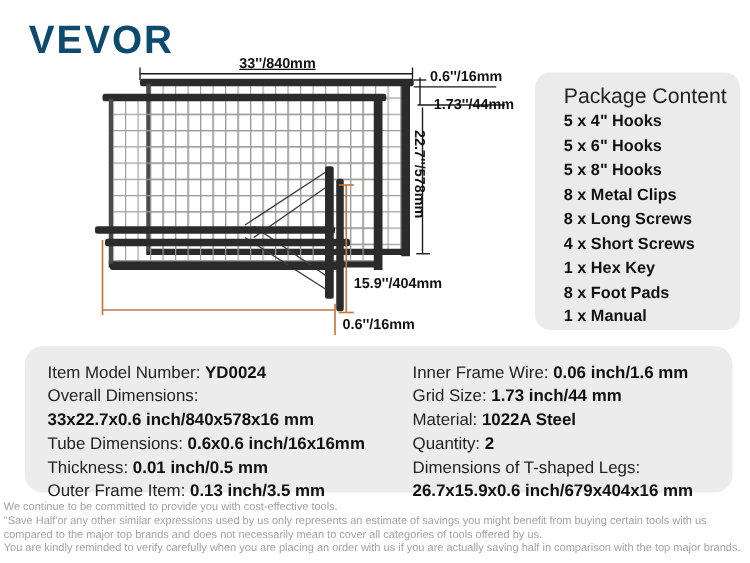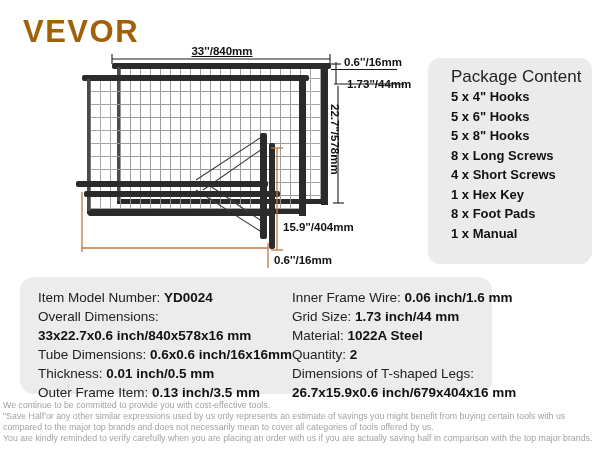--- a/index.html
+++ b/index.html
@@ -3,39 +3,39 @@
 <meta charset="utf-8">
 <style>
   html,body{margin:0;padding:0;background:#fff;}
   .canvas{
     position:relative;width:600px;height:450px;background:#ffffff;
     font-family:"Liberation Sans",sans-serif;overflow:hidden;
   }
   .logo{
     position:absolute;left:23px;top:14px;
     font-size:31px;font-weight:900;letter-spacing:1.5px;
-    color:#a16207;transform:scaleY(1.02);
+    color:#0c4a6e;transform:scaleY(1.02);
   }
   .diagram-svg{position:absolute;left:0;top:0;width:600px;height:450px;}
   .dim-label{
     position:absolute;font-size:11.5px;font-weight:bold;color:#111;white-space:nowrap;
   }
   .dim-label.center{text-align:center;text-decoration:underline;}
   .dim-label.rot{
     transform:rotate(90deg);transform-origin:0 0;
   }
   .package-box{
     position:absolute;left:428px;top:58px;width:164px;height:206px;
     background:#ebebeb;border-radius:12px;box-sizing:border-box;
     padding:8px 0 0 23px;
   }
   .package-title{font-size:17px;color:#222;line-height:21px;font-weight:400;}
   .package-item{font-size:13px;color:#111;font-weight:bold;line-height:19.5px;}
   .specs-box{
-    position:absolute;left:20px;top:277px;width:472px;height:117px;
+    position:absolute;left:20px;top:277px;width:566px;height:117px;
     background:#ececec;border-radius:14px;box-sizing:border-box;
     padding:11px 0 0 18px;
   }
   .specs-cols{display:flex;}
   .spec-col{width:292px;}
   .spec-col.right{width:auto;}
   .spec-line{font-size:13.5px;color:#222;line-height:19px;white-space:nowrap;}
   .spec-line b{color:#111;}
   .disclaimer{
     position:absolute;left:3px;top:400px;width:596px;
@@ -114,20 +114,21 @@
   <div class="dim-label" style="left:347px;top:78px;">1.73''/44mm</div>
   <div class="dim-label rot" style="left:341px;top:104px;">22.7''/578mm</div>
   <div class="dim-label" style="left:283px;top:221px;">15.9''/404mm</div>
   <div class="dim-label" style="left:274px;top:254px;">0.6''/16mm</div>
 
   <div class="package-box">
     <div class="package-title">Package Content</div>
     <div class="package-item">5 x 4" Hooks</div>
     <div class="package-item">5 x 6" Hooks</div>
     <div class="package-item">5 x 8" Hooks</div>
+    <div class="package-item">8 x Metal Clips</div>
     <div class="package-item">8 x Long Screws</div>
     <div class="package-item">4 x Short Screws</div>
     <div class="package-item">1 x Hex Key</div>
     <div class="package-item">8 x Foot Pads</div>
     <div class="package-item">1 x Manual</div>
   </div>
 
   <div class="specs-box">
     <div class="specs-cols">
       <div class="spec-col">

